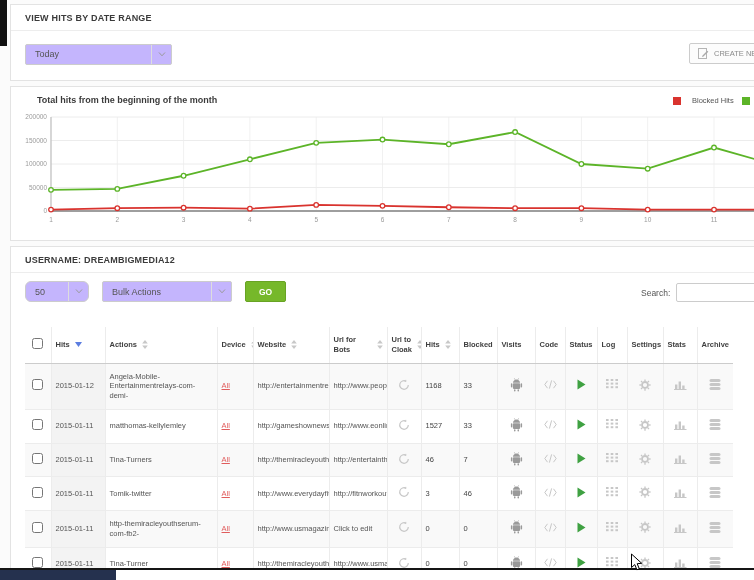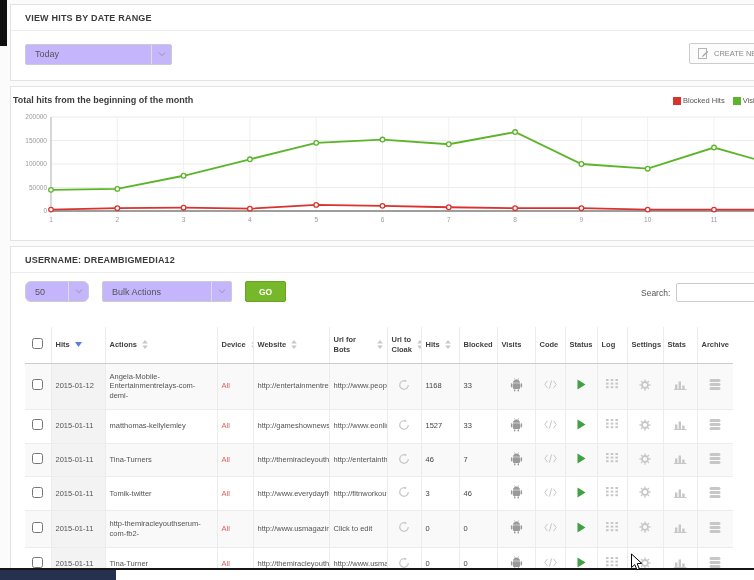--- a/index.html
+++ b/index.html
@@ -13,23 +13,23 @@
   .select{display:inline-flex;align-items:stretch;justify-content:space-between;height:21px;border:1px solid #ccc;
           background:#c4b5fd;border-radius:2px;font-size:9px;color:#555;cursor:pointer;box-sizing:border-box;}
   .select .val{display:flex;align-items:center;padding:0 9px;white-space:nowrap;}
   .select .caret-box{width:19px;border-left:1px solid #ddd;display:flex;align-items:center;justify-content:center;}
   #date-range-select{width:147px;}
   .create-btn{position:absolute;left:678px;top:12px;width:140px;height:21px;display:flex;align-items:center;gap:5px;
               background:#fcfcfc;border:1px solid #ccc;border-radius:2px;font-size:7.5px;color:#8a8a8a;
               font-family:inherit;padding:0 8px;cursor:pointer;white-space:nowrap;}
   
   #panel-chart{left:10px;top:86px;width:780px;height:155px;}
-  .chart-title{position:absolute;left:2px;top:8px;font-size:9px;font-weight:bold;color:#3b3b3b;}
+  .chart-title{position:absolute;left:26px;top:8px;font-size:9px;font-weight:bold;color:#3b3b3b;}
   .legend{position:absolute;left:662px;top:9px;display:flex;align-items:center;gap:8px;font-size:7.5px;color:#555;white-space:nowrap;}
-  .legend-item{display:flex;align-items:center;gap:2px;}
+  .legend-item{display:flex;align-items:center;gap:11px;}
   .legend-swatch{width:8px;height:8px;display:inline-block;}
   #chart{position:absolute;left:8px;top:22px;}
   
   #panel-table{left:10px;top:246px;width:780px;height:332px;}
   .table-controls{position:relative;height:38px;padding:8px 14px 0;}
   .controls-left{display:flex;align-items:center;gap:13px;}
   #pagesize-select{width:64px;border-radius:6px;}
   #bulk-select{width:130px;}
   .go-btn{height:21px;padding:0 13px;background:#76b82a;border:1px solid #68a324;border-radius:2px;
           color:#fff;font-size:8.5px;font-weight:bold;font-family:inherit;cursor:pointer;}
@@ -42,21 +42,21 @@
   table.grid th{font-size:7.5px;font-weight:bold;color:#3f3f3f;border-bottom:1px solid #ccc;background:#fff;
                 vertical-align:middle;}
   table.grid th:first-child,table.grid td:first-child{border-left:none;text-align:center;}
   table.grid th:last-child,table.grid td:last-child{border-right:none;}
   table.grid tbody tr:nth-child(odd) td{background:#f9f9f9;}
   table.grid td.col-date{background:#f3f3f3 !important;color:#555;}
   table.grid td.icon-cell,table.grid th.icon-col{text-align:center;}
   table.grid td.num-cell{color:#444;}
   .wrapcell{word-break:break-word;}
   .nowrap{white-space:nowrap;}
-  .device-link{color:#e05c5c;cursor:pointer;}
+  .device-link{color:#e05c5c;text-decoration:underline;cursor:pointer;}
   .sort-wrap{display:inline-flex;align-items:center;gap:5px;}
   input[type="checkbox"]{width:11px;height:11px;margin:0;cursor:pointer;}
   .icon-btn{display:inline-flex;align-items:center;justify-content:center;cursor:pointer;}
   
   .left-strip{position:absolute;left:0;top:0;width:7px;height:46px;background:#101010;}
   .bottom-line{position:absolute;left:0;top:568px;width:754px;height:2px;background:#151515;z-index:5;}
   .bottom-navy{position:absolute;left:0;top:570px;width:116px;height:10px;background:#25314e;z-index:5;}
   .bottom-white{position:absolute;left:116px;top:570px;width:638px;height:10px;background:#fff;z-index:5;}
   #cursor{position:absolute;left:630px;top:553px;z-index:9;}
 </style>

